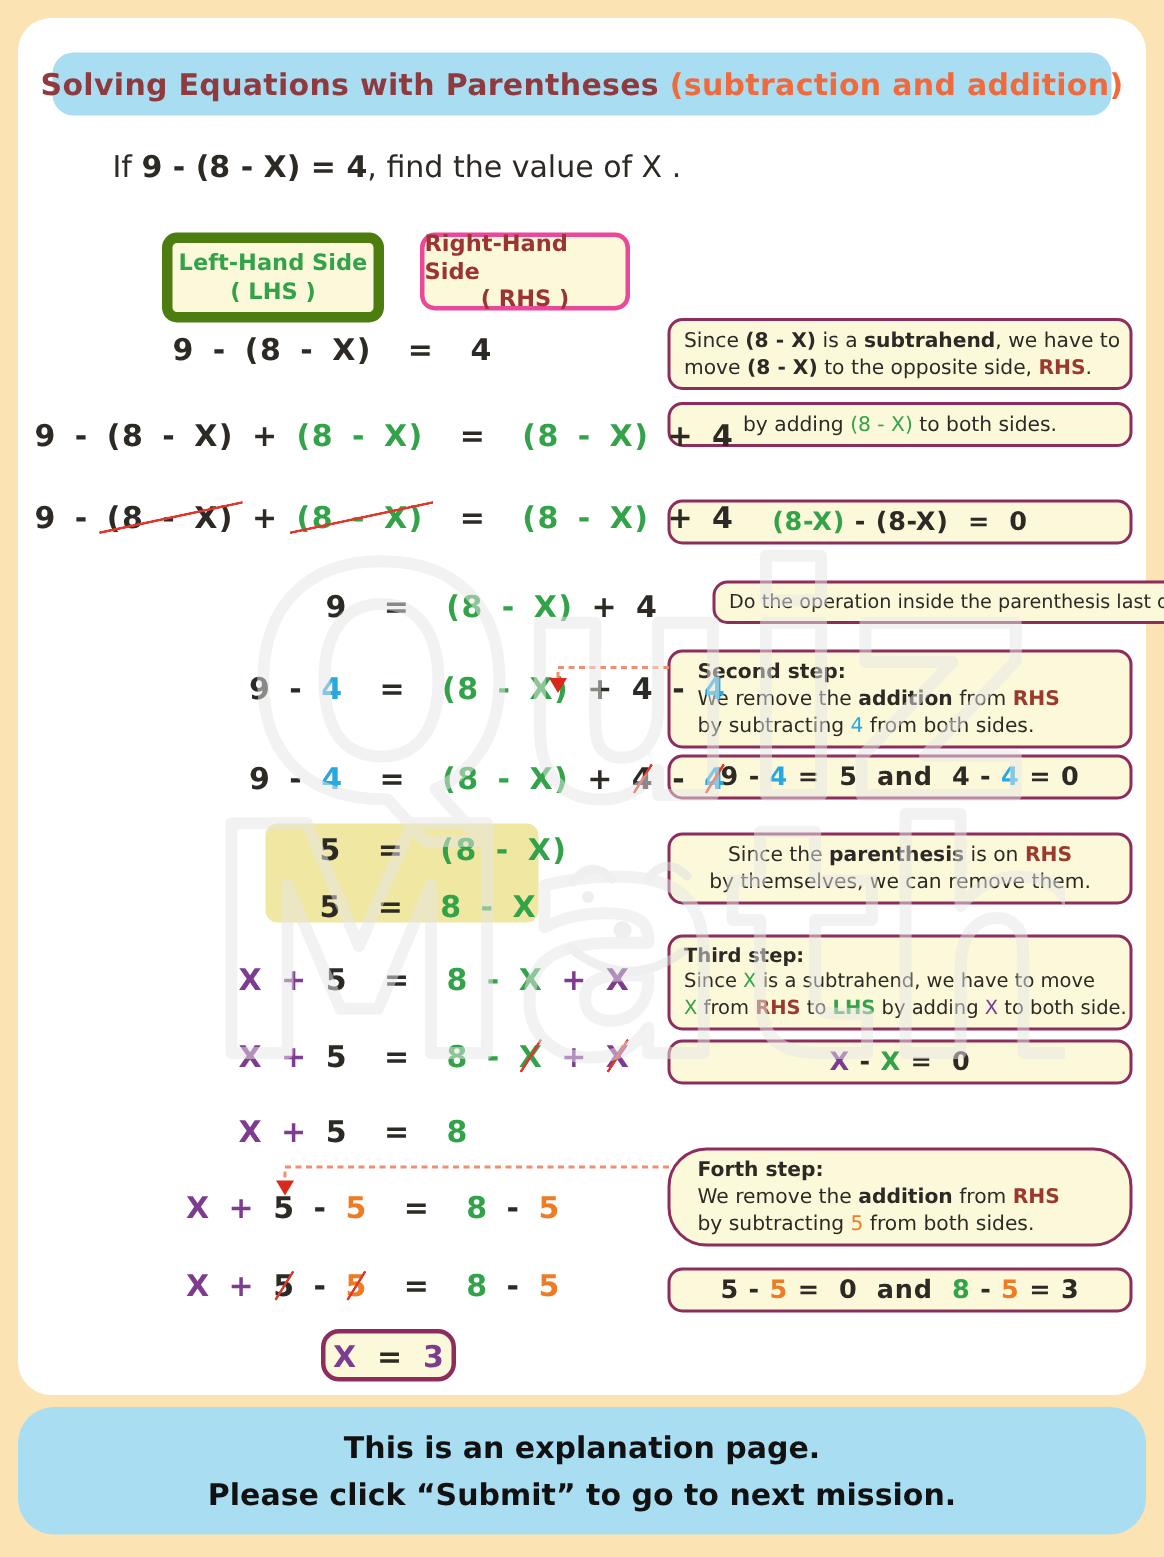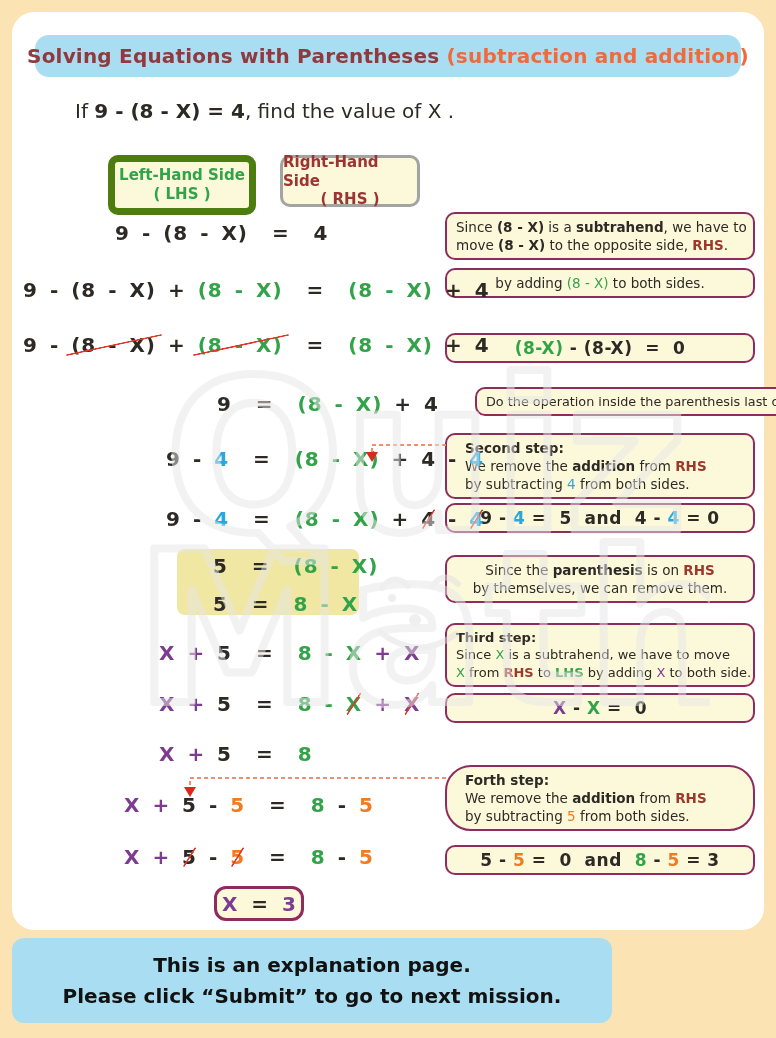--- a/index.html
+++ b/index.html
@@ -24,21 +24,21 @@
   .problem{
     position:absolute;left:75px;top:99px;font-size:20px;white-space:pre;
   }
   .sidebox{
     position:absolute;width:134px;height:46px;border-radius:10px;
     background:#fcf8da;display:flex;flex-direction:column;
     align-items:center;justify-content:center;
     font-size:15px;font-weight:bold;line-height:1.25;
   }
   .lhsbox{left:108px;top:155px;border:7px solid #4d7c0f;color:#33a34a;}
-  .rhsbox{left:280px;top:155px;border:3px solid #a3a3a3;color:#9c3434;}
+  .rhsbox{left:280px;top:155px;border:3px solid #ec4899;color:#9c3434;}
   .eq{
     position:absolute;font-size:20px;font-weight:bold;white-space:pre;
     letter-spacing:1px;word-spacing:4px;line-height:24px;z-index:3;
   }
   .c-k{color:#2d2a26}.c-g{color:#33a34a}.c-b{color:#29a8e0}
   .c-p{color:#7d3c8f}.c-o{color:#ee7c25}.c-m{color:#9a392c}
   .bd{font-weight:bold}
   .sk{position:relative;display:inline-block;}
   .sk::after{content:"";position:absolute;border-top:2.6px solid #e0372b;border-radius:2px;}
   .sk1::after{left:-7%;right:-9%;top:45%;transform:rotate(-12deg);}
@@ -61,22 +61,22 @@
     padding:3px 6px;z-index:2;letter-spacing:.5px;
   }
   .answerbox{
     position:absolute;left:214px;top:886px;width:90px;height:35px;box-sizing:border-box;
     background:#fcf8da;border:3px solid #8e2c5e;border-radius:12px;
     display:flex;align-items:center;justify-content:center;
     font-size:20px;font-weight:bold;white-space:pre;z-index:3;
   }
   .arrow{position:absolute;z-index:4;}
   .footer{
-    position:absolute;left:12px;top:938px;width:600px;height:85px;
-    background:#a9def2;border-radius:12px;
+    position:absolute;left:12px;top:938px;width:752px;height:85px;
+    background:#a9def2;border-radius:24px;
     display:flex;flex-direction:column;align-items:center;justify-content:center;
     gap:7px;font-size:20px;font-weight:bold;color:#111;
   }
   .watermark{position:absolute;left:110px;top:330px;z-index:5;pointer-events:none;opacity:.5;}
 </style>
 </head>
 <body>
 
 <div class="page">
   <div class="card"></div>

